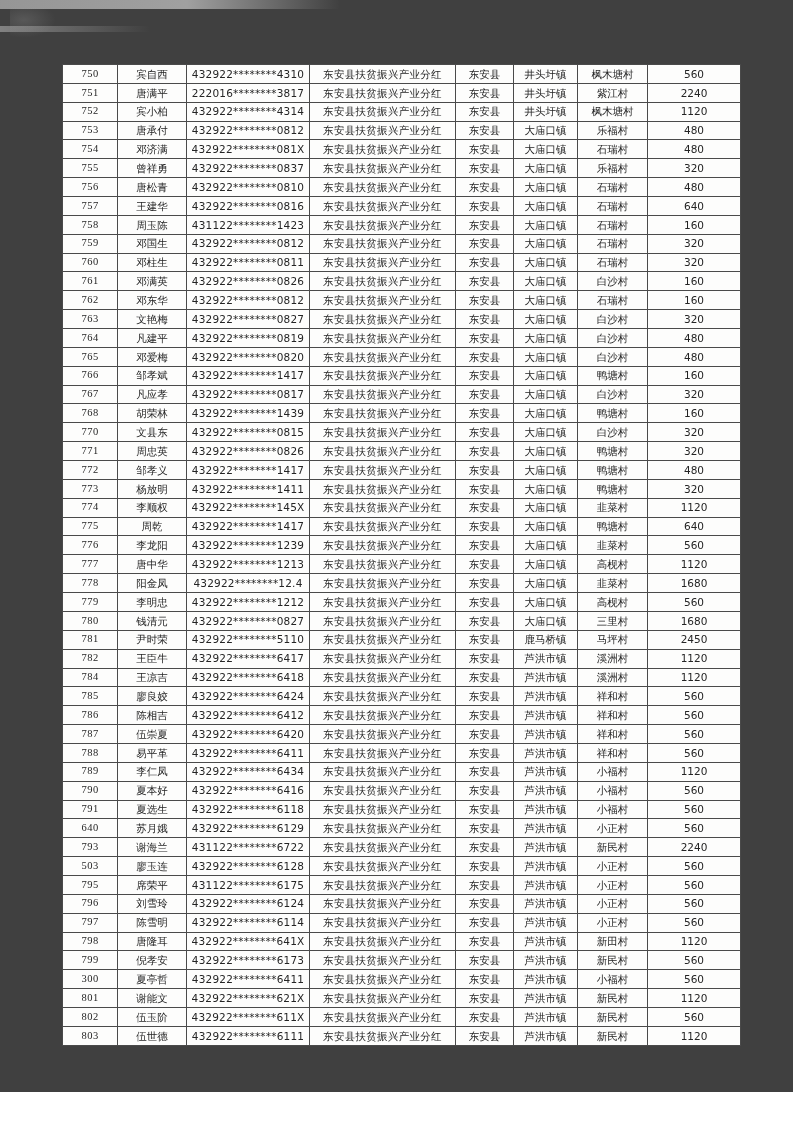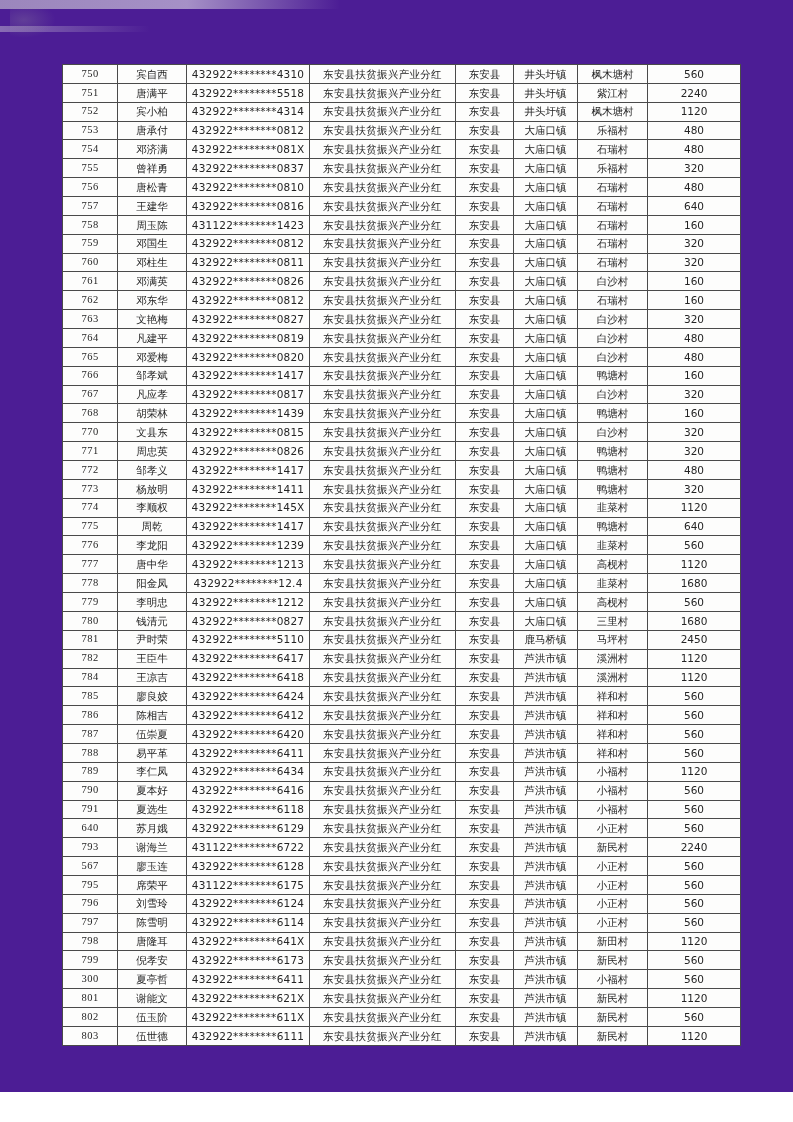--- a/index.html
+++ b/index.html
@@ -5,21 +5,21 @@
   html,body{margin:0;padding:0;}
   body{
     width:793px;height:1122px;
     background:#ffffff;
     font-family:"Liberation Sans","DejaVu Sans",sans-serif;
     position:relative;
     overflow:hidden;
   }
   .page{
     position:absolute;left:0;top:0;width:793px;height:1092px;
-    background:#4c1d95;
+    background:#404040;
   }
   
   .scan-streak-1{
     position:absolute;left:0;top:0;width:340px;height:9px;
     background:linear-gradient(90deg,#dcdcdc,#efefef 55%,rgba(255,255,255,0));
     opacity:.55;
   }
   .scan-streak-2{
     position:absolute;left:0;top:26px;width:150px;height:6px;
     background:linear-gradient(90deg,#e3e3e3,rgba(255,255,255,0));
@@ -91,21 +91,21 @@
           <td class="col-id_number">432922********4310</td>
           <td class="col-project">东安县扶贫振兴产业分红</td>
           <td class="col-county">东安县</td>
           <td class="col-town">井头圩镇</td>
           <td class="col-village">枫木塘村</td>
           <td class="col-amount">560</td>
         </tr>
         <tr>
           <td class="col-serial">751</td>
           <td class="col-name">唐满平</td>
-          <td class="col-id_number">432922********5518</td>
+          <td class="col-id_number">222016********3817</td>
           <td class="col-project">东安县扶贫振兴产业分红</td>
           <td class="col-county">东安县</td>
           <td class="col-town">井头圩镇</td>
           <td class="col-village">紫江村</td>
           <td class="col-amount">2240</td>
         </tr>
         <tr>
           <td class="col-serial">752</td>
           <td class="col-name">宾小柏</td>
           <td class="col-id_number">432922********4314</td>
@@ -499,21 +499,21 @@
           <td class="col-serial">793</td>
           <td class="col-name">谢海兰</td>
           <td class="col-id_number">431122********6722</td>
           <td class="col-project">东安县扶贫振兴产业分红</td>
           <td class="col-county">东安县</td>
           <td class="col-town">芦洪市镇</td>
           <td class="col-village">新民村</td>
           <td class="col-amount">2240</td>
         </tr>
         <tr>
-          <td class="col-serial">567</td>
+          <td class="col-serial">503</td>
           <td class="col-name">廖玉连</td>
           <td class="col-id_number">432922********6128</td>
           <td class="col-project">东安县扶贫振兴产业分红</td>
           <td class="col-county">东安县</td>
           <td class="col-town">芦洪市镇</td>
           <td class="col-village">小正村</td>
           <td class="col-amount">560</td>
         </tr>
         <tr>
           <td class="col-serial">795</td>

